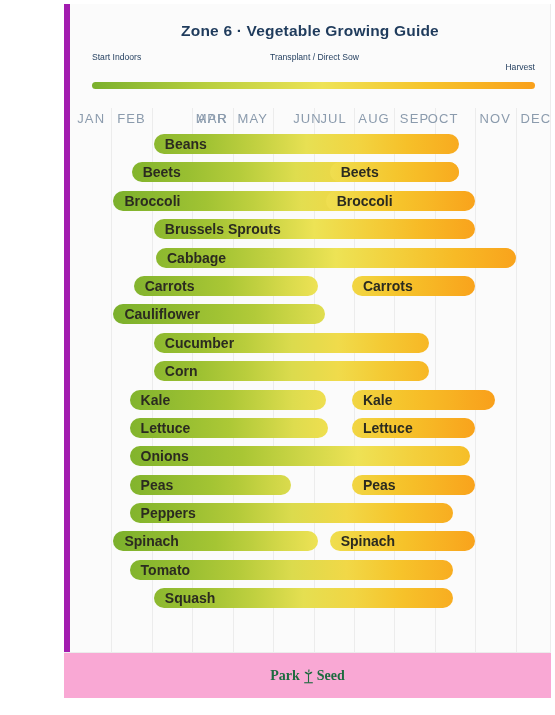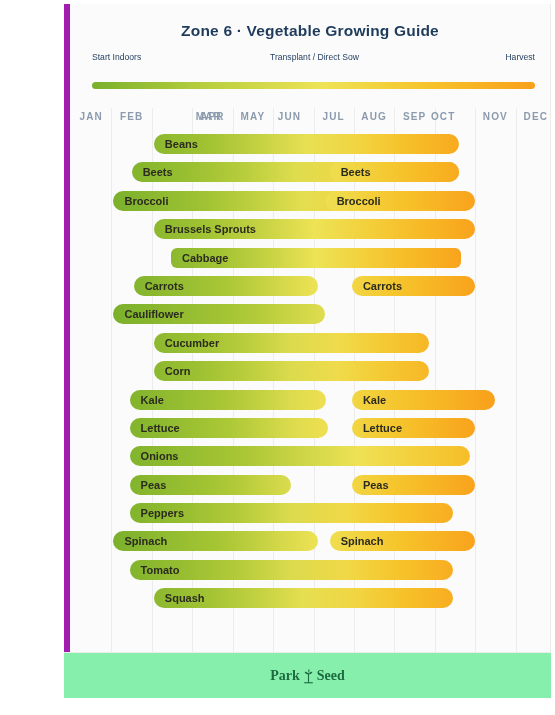--- a/index.html
+++ b/index.html
@@ -48,21 +48,21 @@
   .legend-swatch {
     height: 3.6px;
     width: 36px;
     border-radius: 2px;
     margin-top: 4px;
   }
   .legend-left  { left: 0; text-align: left; }
   .legend-left .legend-swatch { margin-left: 0; }
   .legend-mid   { left: 178px; text-align: left; }
   .legend-mid .legend-swatch { margin-left: 38px; }
-  .legend-right { right: 0; text-align: right; }
+  .legend-right { right: 0; text-align: right; margin-top: 10px; }
   .legend-right .legend-swatch { margin-left: auto; }
 
   .legend-bar {
     position: absolute;
     left: 22px; top: 78px;
     width: 443px; height: 7px;
     border-radius: 4px;
   }
   
   .chart {
@@ -71,24 +71,24 @@
     width: 487px; height: 548px;
   }
   .months {
     position: absolute;
     left: 0; top: 0; width: 100%; height: 18px;
   }
   .month {
     position: absolute;
     top: 3px;
     text-align: center;
-    font-size: 10px;
+    font-size: 13px;
     letter-spacing: 1.1px;
     color: #8b9bad;
-    font-weight: 700;
+    font-weight: 400;
   }
   .gridlines {
     position: absolute;
     left: 0; top: 0; width: 100%; height: 100%;
   }
   .gridline {
     position: absolute;
     top: 0; bottom: 0;
     width: 1px;
     background: #ececec;
@@ -103,32 +103,32 @@
   }
   .bar {
     position: absolute;
     top: 4px;
     height: 20px;
     border-radius: 10px;
     display: flex;
     align-items: center;
   }
   .bar-label {
-    font-size: 11px;
+    font-size: 14px;
     font-weight: bold;
     color: #2b2b20;
     padding-left: 11px;
     white-space: nowrap;
   }
   
   .footer {
     position: absolute;
     left: 64px; top: 652px;
     width: 487px; height: 46px;
-    background: #86efac;
+    background: #f9a8d4;
     border-top: 1px solid #ececec;
     display: flex;
     align-items: center;
     justify-content: center;
   }
   .logo {
     display: flex;
     align-items: center;
     gap: 1px;
     color: #1d6b3f;
@@ -177,21 +177,21 @@
           <div class="gridline" style="left: 364.75px;"></div>
           <div class="gridline" style="left: 405.167px;"></div>
           <div class="gridline" style="left: 445.583px;"></div>
         </div>
       <div class="months" id="months">
           <span class="month" style="left: 1px; width: 40.4167px;">JAN</span>
           <span class="month" style="left: 41.4167px; width: 40.4167px;">FEB</span>
           <span class="month" style="left: 81.8333px; width: 40.4167px; padding-left: 44px;">MAR</span>
           <span class="month" style="left: 122.25px; width: 40.4167px;">APR</span>
           <span class="month" style="left: 162.667px; width: 40.4167px; text-align: center;">MAY</span>
-          <span class="month" style="left: 189px; width: 61px;">JUN</span>
+          <span class="month" style="left: 207px; width: 61px;">JUN</span>
           <span class="month" style="left: 243.5px; width: 40.4167px;">JUL</span>
           <span class="month" style="left: 283.917px; width: 40.4167px;">AUG</span>
           <span class="month" style="left: 324.333px; width: 40.4167px;">SEP</span>
           <span class="month" style="left: 353px; width: 40.4167px;">OCT</span>
           <span class="month" style="left: 405.167px; width: 40.4167px;">NOV</span>
           <span class="month" style="left: 445.583px; width: 40.4167px;">DEC</span>
         </div>
       <div class="rows" id="rows">
           <div class="row">
             <div class="bar" style="left: 83.8542px; width: 305.146px; background: linear-gradient(to right, rgb(140, 184, 47) 0%, rgb(160, 194, 51) 17%, rgb(193, 208, 64) 33%, rgb(231, 224, 83) 50%, rgb(242, 212, 65) 67%, rgb(246, 192, 41) 83%, rgb(248, 170, 31) 100%);">
@@ -213,21 +213,21 @@
             <div class="bar" style="left: 255.625px; width: 149.542px; background: linear-gradient(to right, rgb(239, 223, 81) 0%, rgb(241, 214, 68) 17%, rgb(244, 205, 55) 33%, rgb(246, 195, 43) 50%, rgb(247, 185, 38) 67%, rgb(248, 174, 33) 83%, rgb(249, 163, 28) 100%);">
               <span class="bar-label">Broccoli</span>
             </div>
           </div>
           <div class="row">
             <div class="bar" style="left: 83.8542px; width: 321.312px; background: linear-gradient(to right, rgb(140, 184, 47) 0%, rgb(162, 195, 51) 17%, rgb(197, 210, 66) 33%, rgb(237, 227, 85) 50%, rgb(243, 207, 59) 67%, rgb(247, 186, 38) 83%, rgb(249, 163, 28) 100%);">
               <span class="bar-label">Brussels Sprouts</span>
             </div>
           </div>
           <div class="row">
-            <div class="bar" style="left: 101px; width: 290px; background: linear-gradient(to right, rgb(140, 184, 47) 0%, rgb(162, 195, 51) 17%, rgb(197, 210, 66) 33%, rgb(237, 227, 85) 50%, rgb(243, 207, 59) 67%, rgb(247, 186, 38) 83%, rgb(249, 163, 28) 100%); border-radius: 6px;">
+            <div class="bar" style="left: 86px; width: 360px; background: linear-gradient(to right, rgb(140, 184, 47) 0%, rgb(162, 195, 51) 17%, rgb(197, 210, 66) 33%, rgb(237, 227, 85) 50%, rgb(243, 207, 59) 67%, rgb(247, 186, 38) 83%, rgb(249, 163, 28) 100%);">
               <span class="bar-label">Cabbage</span>
             </div>
           </div>
           <div class="row">
             <div class="bar" style="left: 63.6458px; width: 183.896px; background: linear-gradient(to right, rgb(131, 180, 46) 0%, rgb(144, 186, 48) 17%, rgb(156, 192, 50) 33%, rgb(170, 199, 53) 50%, rgb(193, 208, 64) 67%, rgb(216, 218, 75) 83%, rgb(238, 226, 85) 100%);">
               <span class="bar-label">Carrots</span>
             </div>
             <div class="bar" style="left: 281.896px; width: 123.271px; background: linear-gradient(to right, rgb(241, 214, 67) 0%, rgb(243, 206, 57) 17%, rgb(245, 198, 46) 33%, rgb(246, 190, 40) 50%, rgb(247, 181, 36) 67%, rgb(248, 172, 32) 83%, rgb(249, 163, 28) 100%);">
               <span class="bar-label">Carrots</span>
             </div>

